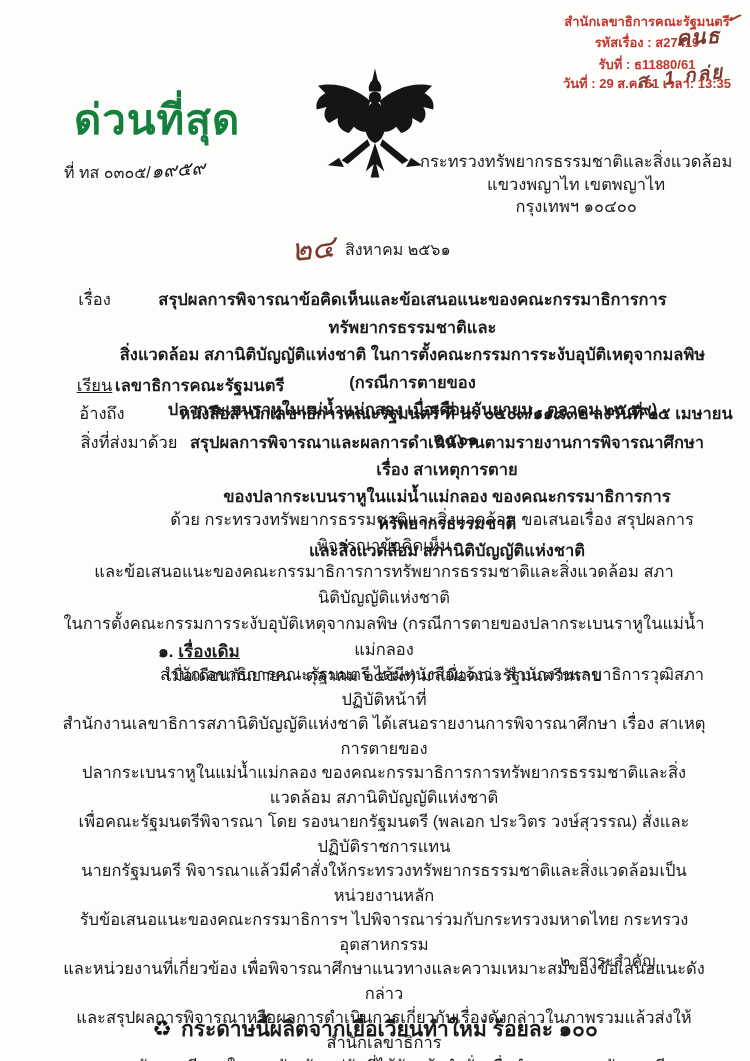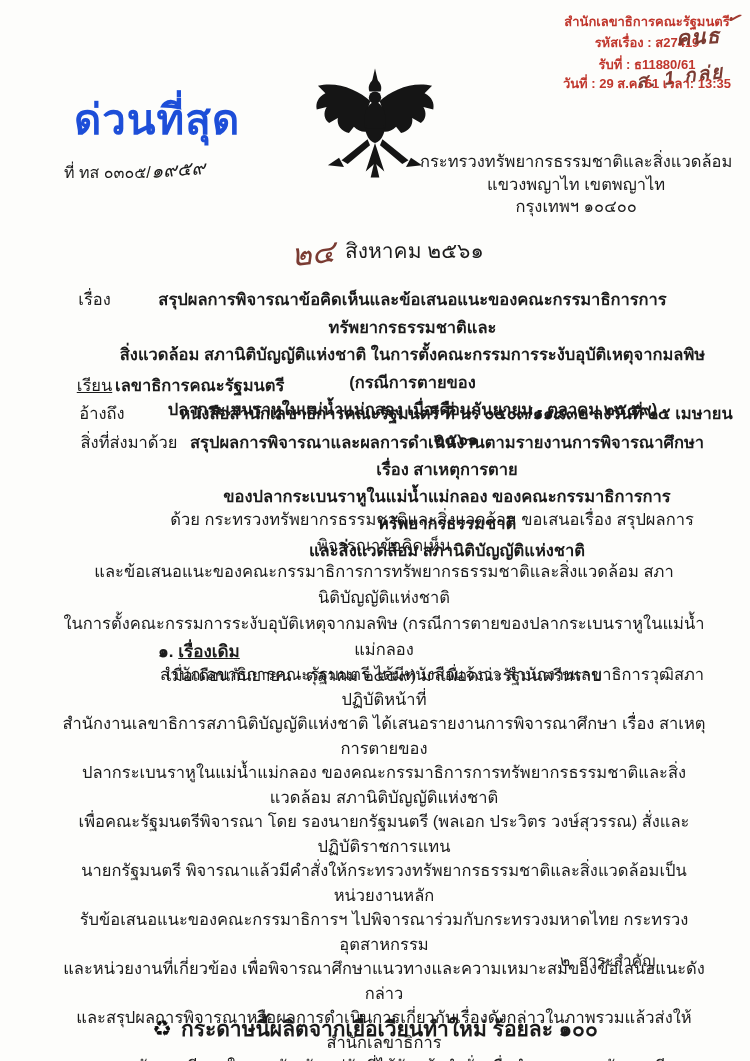--- a/index.html
+++ b/index.html
@@ -20,38 +20,38 @@
   .hand { font-style:italic; color:#7a3b32; }
   .hw-flourish { position:absolute; right:6px; top:-4px; font-size:16px;
     transform:rotate(18deg); color:#a03a30; }
   .hw-code { position:absolute; left:128px; top:-6px; font-size:21px;
     transform:rotate(-4deg); letter-spacing:1px; }
   .hw-recv { position:absolute; left:88px; top:12px; font-size:19px;
     transform:rotate(-7deg); letter-spacing:2px; white-space:nowrap; }
 
   
   .urgent { position:absolute; left:74px; top:86px; font-size:42px;
-    font-weight:bold; letter-spacing:1px; color:#1d4ed8; }
+    font-weight:bold; letter-spacing:1px; color:#15803d; }
   .refno { position:absolute; left:64px; top:156px; font-size:16px; }
   .refno .hw { font-style:italic; font-size:19px; display:inline-block;
     transform:rotate(-4deg) translateY(-2px); }
 
   
   .garuda { position:absolute; left:300px; top:66px; width:150px; height:124px; }
 
   
   .addr { position:absolute; left:420px; top:150px; font-size:16.5px;
     line-height:22.5px; }
 
   
   .dateline { position:absolute; left:291px; top:234px; display:flex;
     align-items:flex-end; gap:10px; }
   .dateline .hw-day { font-style:italic; font-size:31px; line-height:30px;
     transform:rotate(-6deg); }
-  .dateline .d-text { font-size:21px; padding-bottom:2px; }
+  .dateline .d-text { font-size:16px; padding-bottom:2px; }
 
   
   .lrow { position:absolute; left:74px; display:flex; font-size:16.5px; }
   .lrow .lbl { flex:none; }
   .lrow .txt { white-space:pre-line;font-weight:bold; }
   .subject { top:286px; width:636px; }
   .subject .lbl { width:41px; }
   .subject .txt { line-height:27.5px; width:595px; }
   .to { top:372px; }
   .to .lbl { width:41px;text-decoration:underline; }

